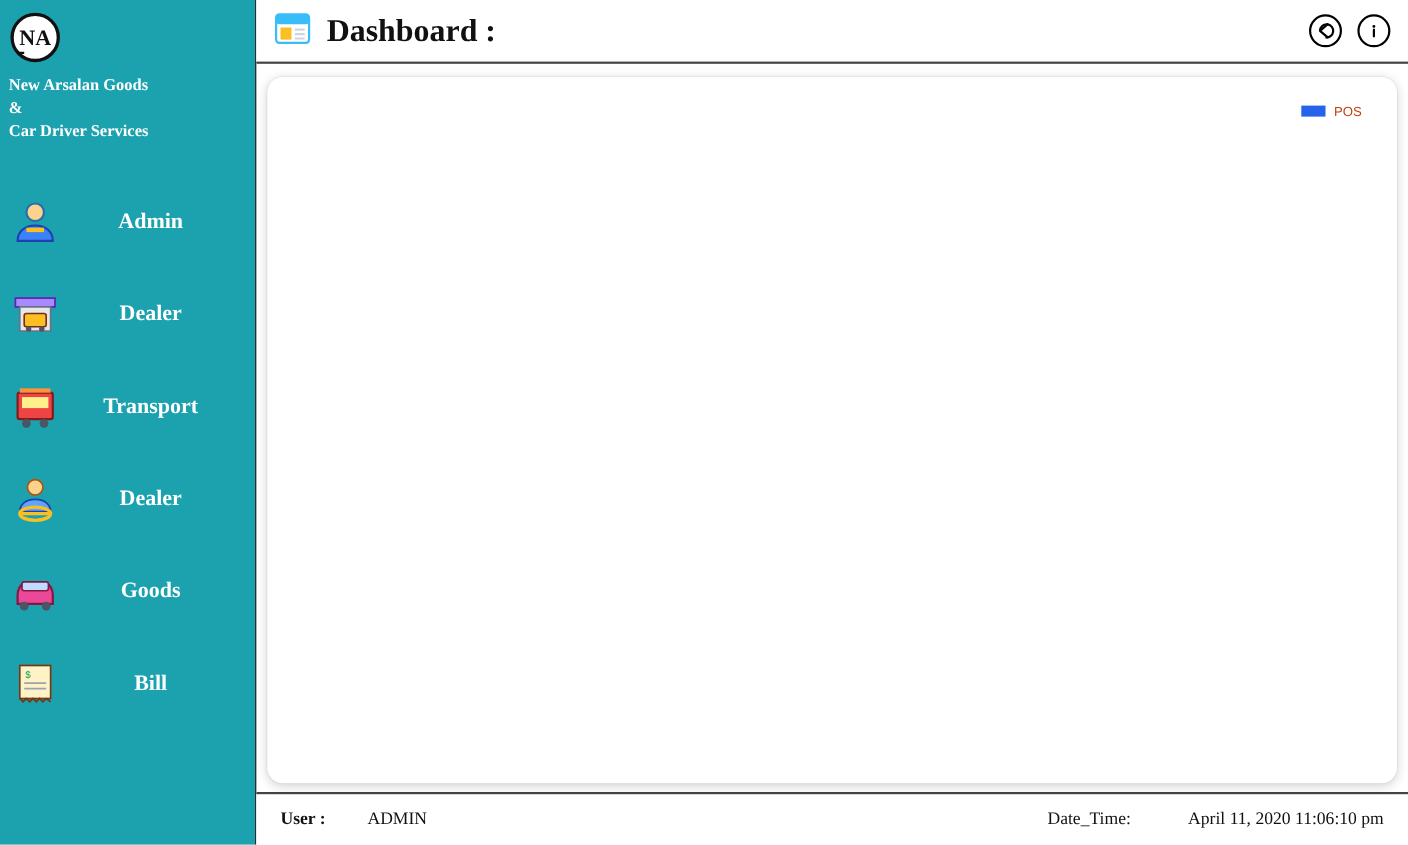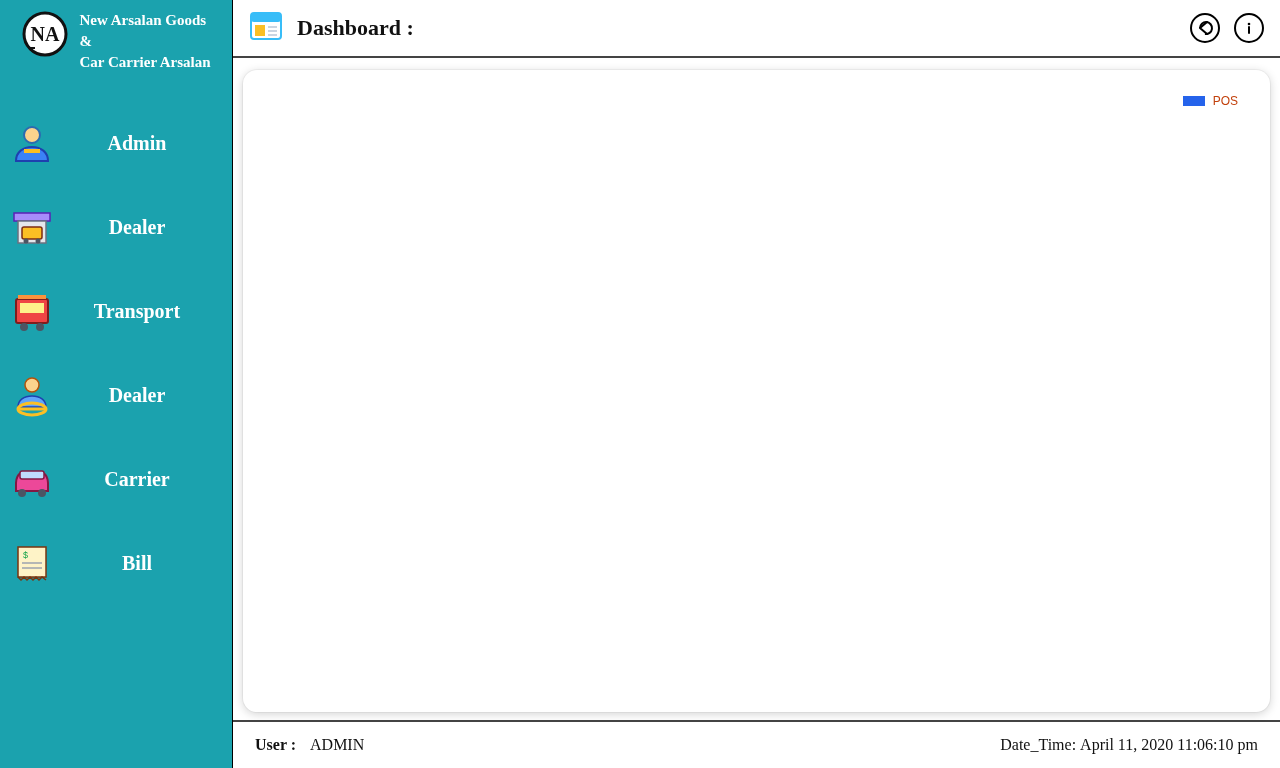--- a/index.html
+++ b/index.html
@@ -16,20 +16,21 @@
     flex-direction: column;
     align-items: center;
   }
   .brand {
     display: flex;
     align-items: flex-start;
     gap: 10px;
     padding: 10px 8px 14px 8px;
     width: 100%;
     justify-content: center;
+    flex-direction: column;
   }
   .brand-logo {
     width: 48px; height: 48px; flex: 0 0 48px;
   }
   .brand-text {
     font-family: Georgia, serif;
     font-weight: 700;
     font-size: 15px;
     line-height: 1.4;
   }
@@ -75,21 +76,21 @@
     border-bottom: 2px solid #444;
     display: flex;
     align-items: center;
     padding: 0 16px;
     gap: 14px;
     background: #fff;
   }
   .topbar-title {
     font-family: Georgia, serif;
     font-weight: 700;
-    font-size: 22px;
+    font-size: 29px;
     color: #111;
   }
   .topbar-spacer { flex: 1; }
   .icon-btn {
     width: 30px; height: 30px;
     border: 2px solid #000;
     border-radius: 50%;
     display: flex; align-items: center; justify-content: center;
     cursor: pointer;
     background: #fff;
@@ -126,20 +127,21 @@
   .statusbar {
     height: 48px;
     border-top: 2px solid #444;
     display: flex;
     align-items: center;
     padding: 0 22px;
     font-family: Georgia, serif;
     font-size: 16px;
     color: #111;
     background: #fff;
+    gap: 24px;
   }
   .statusbar .user-label { font-weight: 700; margin-right: 14px; }
   .statusbar .spacer { flex: 1; }
 </style>
 </head>
 <body>
 
 <div class="app">
 
   <aside class="sidebar">
@@ -148,21 +150,21 @@
         <svg viewBox="0 0 48 48" width="48" height="48">
           <circle cx="24" cy="24" r="21" fill="#fff" stroke="#111" stroke-width="3"></circle>
           <path d="M24 3 A21 21 0 0 1 24 45" fill="none" stroke="#111" stroke-width="1"></path>
           <text x="24" y="31" text-anchor="middle" font-family="Georgia" font-weight="700" font-size="20" fill="#111">NA</text>
           <path d="M8 38 h6" stroke="#111" stroke-width="2"></path>
         </svg>
       </span>
       <div class="brand-text">
         <div>New Arsalan Goods</div>
         <div>&amp;</div>
-        <div>Car Carrier Arsalan</div>
+        <div>Car Driver Services</div>
       </div>
     </div>
 
     <nav class="nav">
 
       <div class="nav-item">
         <span class="nav-icon">
           <svg viewBox="0 0 44 44" width="44" height="44">
             <circle cx="22" cy="14" r="8" fill="#fbd38d" stroke="#2b6cb0" stroke-width="2"></circle>
             <path d="M6 40c0-9 7-14 16-14s16 5 16 14z" fill="#3b82f6" stroke="#1e40af" stroke-width="2"></path>
@@ -212,21 +214,21 @@
 
       <div class="nav-item">
         <span class="nav-icon">
           <svg viewBox="0 0 44 44" width="44" height="44">
             <path d="M6 26c0-4 2-10 6-10h20c4 0 6 6 6 10v8H6z" fill="#ec4899" stroke="#831843" stroke-width="2"></path>
             <rect x="10" y="14" width="24" height="8" rx="2" fill="#bfdbfe" stroke="#831843" stroke-width="1.5"></rect>
             <circle cx="12" cy="36" r="4" fill="#4b5563"></circle>
             <circle cx="32" cy="36" r="4" fill="#4b5563"></circle>
           </svg>
         </span>
-        <span class="nav-label">Carrier</span>
+        <span class="nav-label">Goods</span>
       </div>
 
       <div class="nav-item">
         <span class="nav-icon">
           <svg viewBox="0 0 44 44" width="44" height="44">
             <rect x="8" y="6" width="28" height="30" fill="#fef3c7" stroke="#78350f" stroke-width="1.5"></rect>
             <text x="13" y="17" font-size="9" fill="#16a34a" font-family="Arial">$</text>
             <line x1="12" y1="22" x2="32" y2="22" stroke="#9ca3af" stroke-width="1.5"></line>
             <line x1="12" y1="27" x2="32" y2="27" stroke="#9ca3af" stroke-width="1.5"></line>
             <path d="M8 36l3 3 3-3 3 3 3-3 3 3 3-3 3 3 3-3 4 3" fill="none" stroke="#78350f" stroke-width="1.5"></path>

